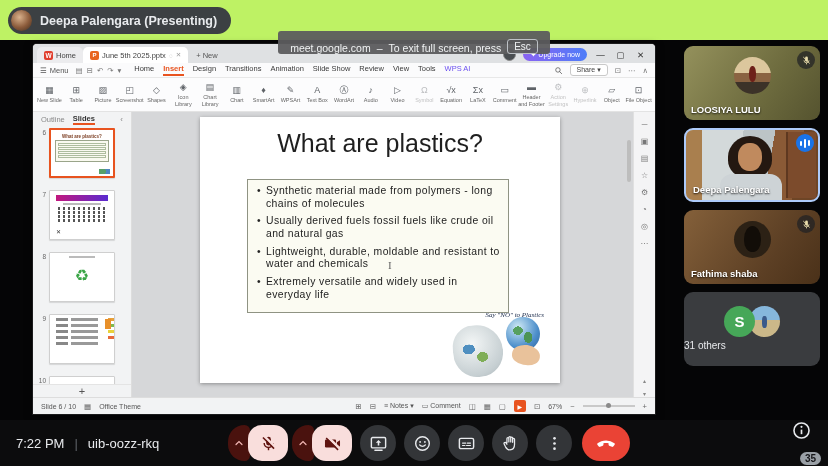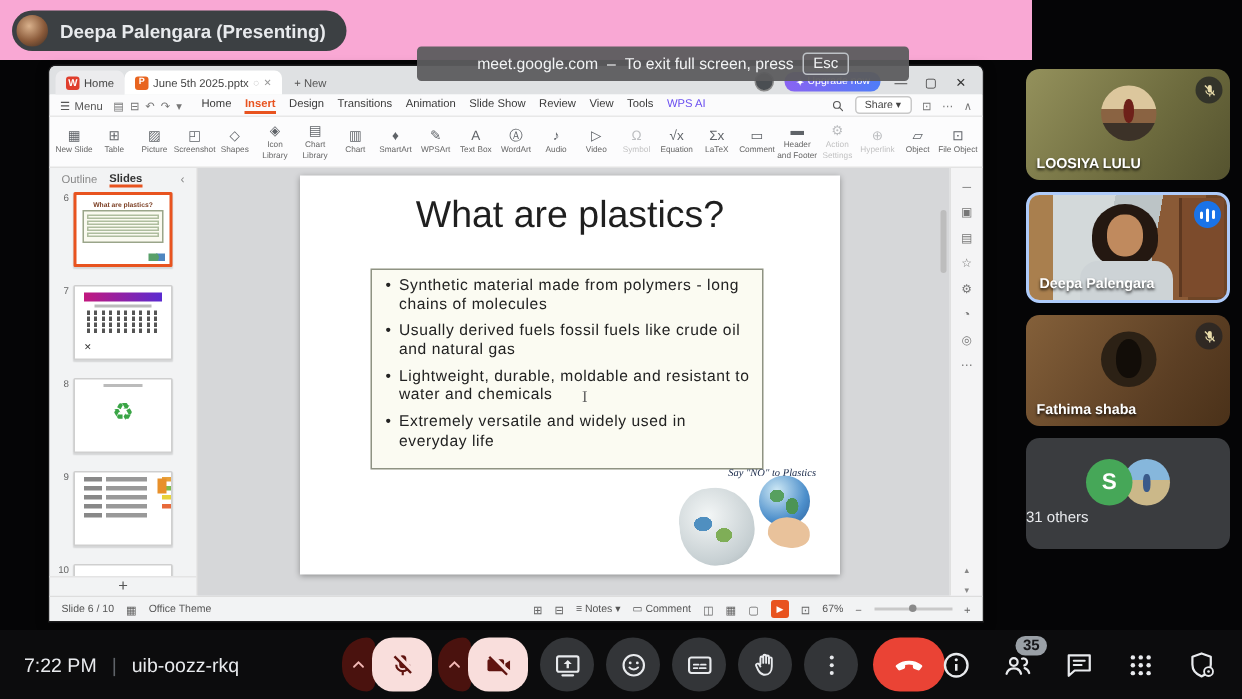--- a/index.html
+++ b/index.html
@@ -1,26 +1,26 @@
 <!DOCTYPE html>
 <html><head>
 <meta charset="utf-8">
 <style>
   html,body{margin:0;padding:0;background:#000;}
   *{box-sizing:border-box;font-family:"Liberation Sans",sans-serif;}
   .stage{position:relative;width:828px;height:466px;background:#050506;overflow:hidden;}
 
   
-  .topband{position:absolute;left:0;top:0;width:688px;height:40px;background:#f9a8d4;text-align:center;}
+  .topband{position:absolute;left:0;top:0;width:828px;height:40px;background:#bef264;text-align:center;}
   .presenter-pill{position:absolute;left:8px;top:7px;height:27px;border-radius:14px;background:#3c4043;display:flex;align-items:center;gap:8px;padding:0 14px 0 3px;}
   .presenter-pill .pav{width:21px;height:21px;border-radius:50%;background:radial-gradient(circle at 40% 35%,#d9b18c,#8a5a3a 55%,#3a2a20);}
   .presenter-pill span{font-size:12.5px;font-weight:600;color:#e8eaed;}
 
   
-  .toast{position:absolute;left:278px;top:31px;width:328px;height:23px;z-index:60;background:rgba(92,92,94,.95);border-radius:3px;display:flex;align-items:center;justify-content:center;gap:6px;font-size:10.5px;color:#f1f3f4;}
+  .toast{position:absolute;left:278px;top:31px;width:272px;height:23px;z-index:60;background:rgba(92,92,94,.95);border-radius:3px;display:flex;align-items:flex-end;justify-content:center;gap:6px;font-size:10.5px;color:#f1f3f4;}
   .toast .key{display:inline-block;border:1px solid #bdc1c6;border-radius:3px;padding:0 6px;height:15px;line-height:14px;font-size:10px;}
 
   
   .wps{position:absolute;left:33px;top:44px;width:622px;height:370px;background:#f7f7f8;border-radius:4px 4px 0 0;box-shadow:0 0 0 1px #1b1b1c,0 2px 8px rgba(0,0,0,.6);font-size:8px;color:#333;}
   .tabstrip{height:19px;background:#dfe1e3;border-radius:4px 4px 0 0;display:flex;align-items:flex-end;padding:0 4px;}
   .tab{height:16px;display:flex;align-items:center;gap:3px;padding:0 7px;border-radius:5px 5px 0 0;font-size:7.5px;color:#444;}
   .home-tab{background:#ececee;}
   .doc-tab{background:#fff;}
   .wlogo{width:9px;height:9px;background:#e03e2d;color:#fff;border-radius:2px;font-size:6.5px;font-weight:bold;display:flex;align-items:center;justify-content:center;}
   .plogo{width:9px;height:9px;background:#e8641f;color:#fff;border-radius:2px;font-size:6px;font-weight:bold;display:flex;align-items:center;justify-content:center;}
@@ -139,21 +139,21 @@
   .bb-controls{position:absolute;left:228px;top:5px;display:flex;align-items:center;gap:4px;}
   .grp{display:flex;align-items:center;}
   .grp-chev{width:22px;height:36px;border-radius:18px 6px 6px 18px;background:#4a120e;display:flex;align-items:center;justify-content:center;color:#f2b8b5;}
   .grp-chev svg{width:12px;height:12px;}
   .grp-main{width:40px;height:36px;margin-left:-2px;border-radius:14px;background:#f9dedc;display:flex;align-items:center;justify-content:center;color:#601410;}
   .grp-main svg{width:19px;height:19px;}
   .btn-circle{width:36px;height:36px;margin-left:4px;border-radius:50%;background:#333538;display:flex;align-items:center;justify-content:center;color:#e8eaed;}
   .btn-circle svg{width:19px;height:19px;}
   .end-call{width:48px;height:36px;margin-left:6px;border-radius:18px;background:#ea4335;display:flex;align-items:center;justify-content:center;color:#fff;}
   .end-call svg{width:22px;height:22px;}
-  .bb-right{position:absolute;right:16px;top:0;height:46px;display:flex;align-items:center;gap:20px;color:#e8eaed;}
+  .bb-right{position:absolute;right:16px;top:0;height:46px;display:flex;gap:20px;color:#e8eaed;flex-direction:column;}
   .bb-right svg{width:21px;height:21px;display:block;}
   .people-wrap{position:relative;}
   .count-badge{position:absolute;left:9px;top:-9px;background:#9aa0a6;color:#17171a;font-size:10px;font-weight:bold;border-radius:8px;padding:0 5px;line-height:13px;}
 </style>
 </head>
 <body>
 
 <svg width="0" height="0" style="position:absolute">
   <defs>
     <symbol id="i-mic-off" viewBox="0 0 24 24">

